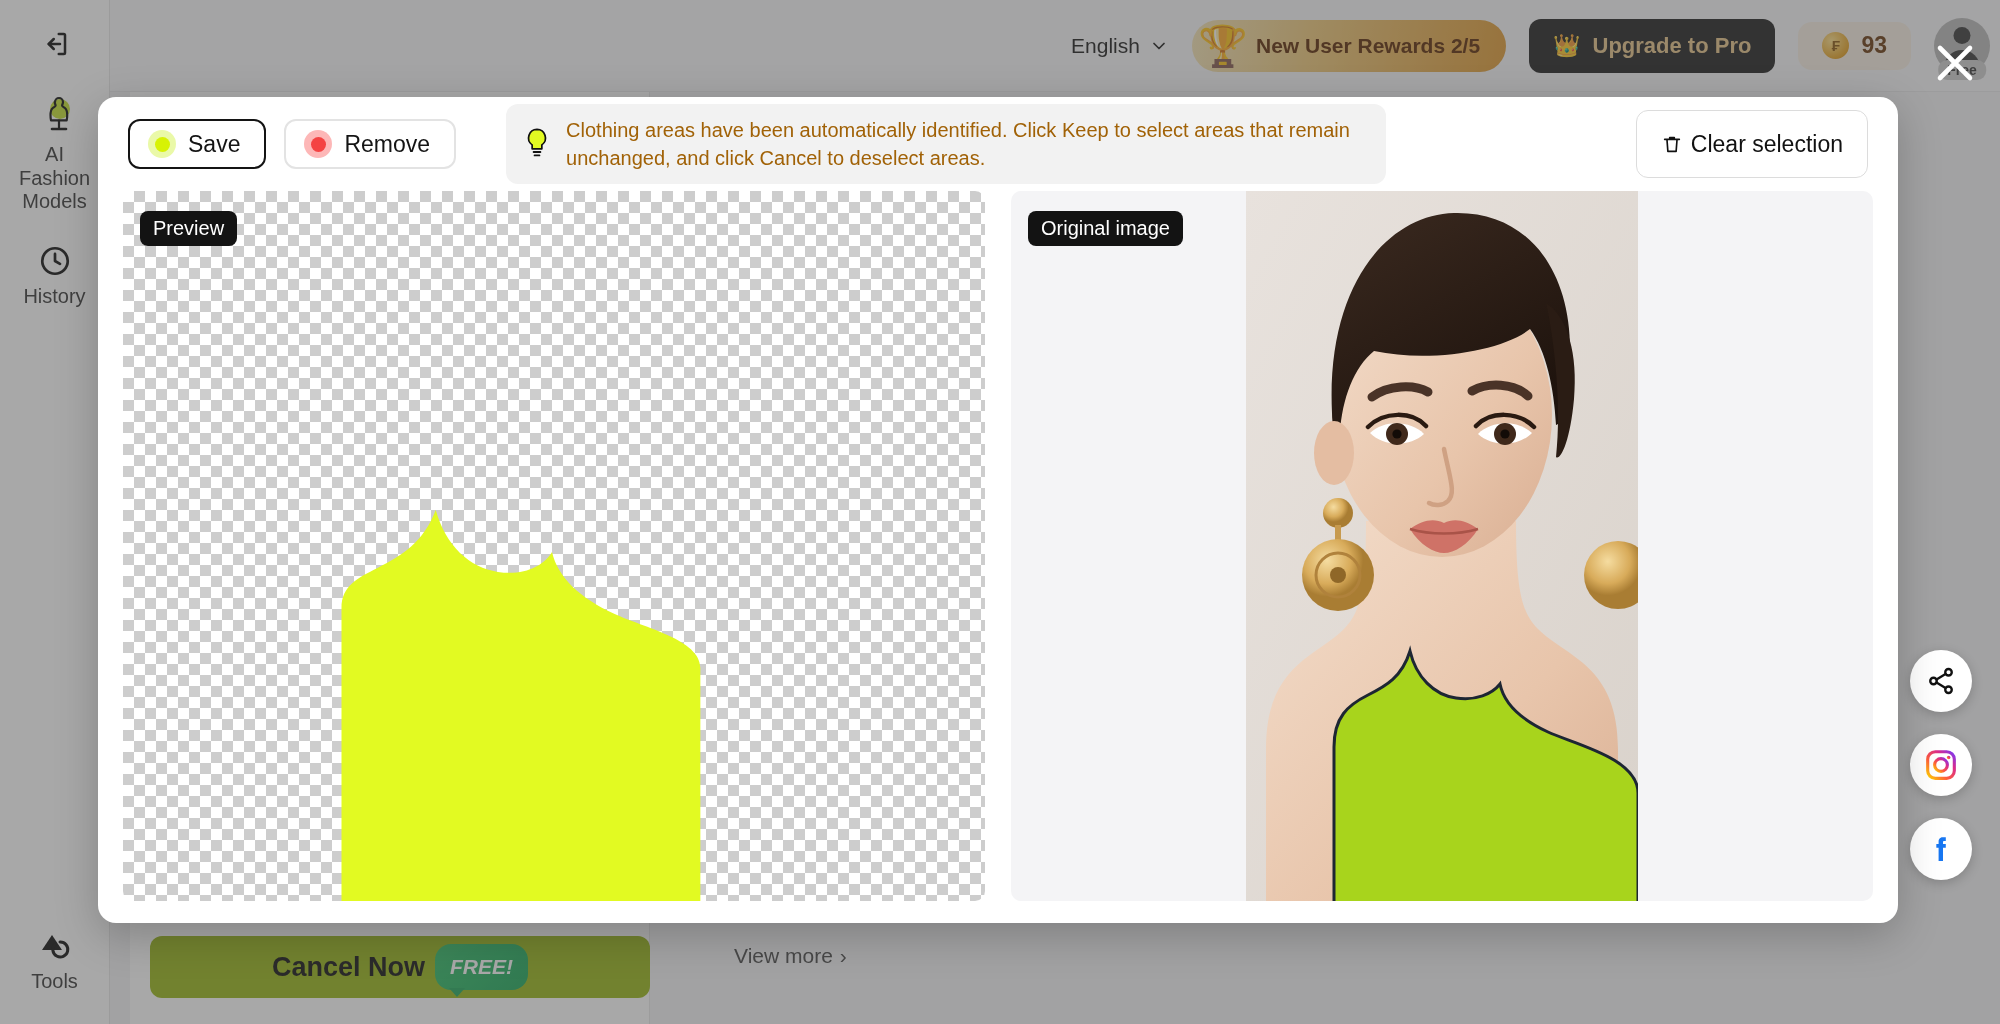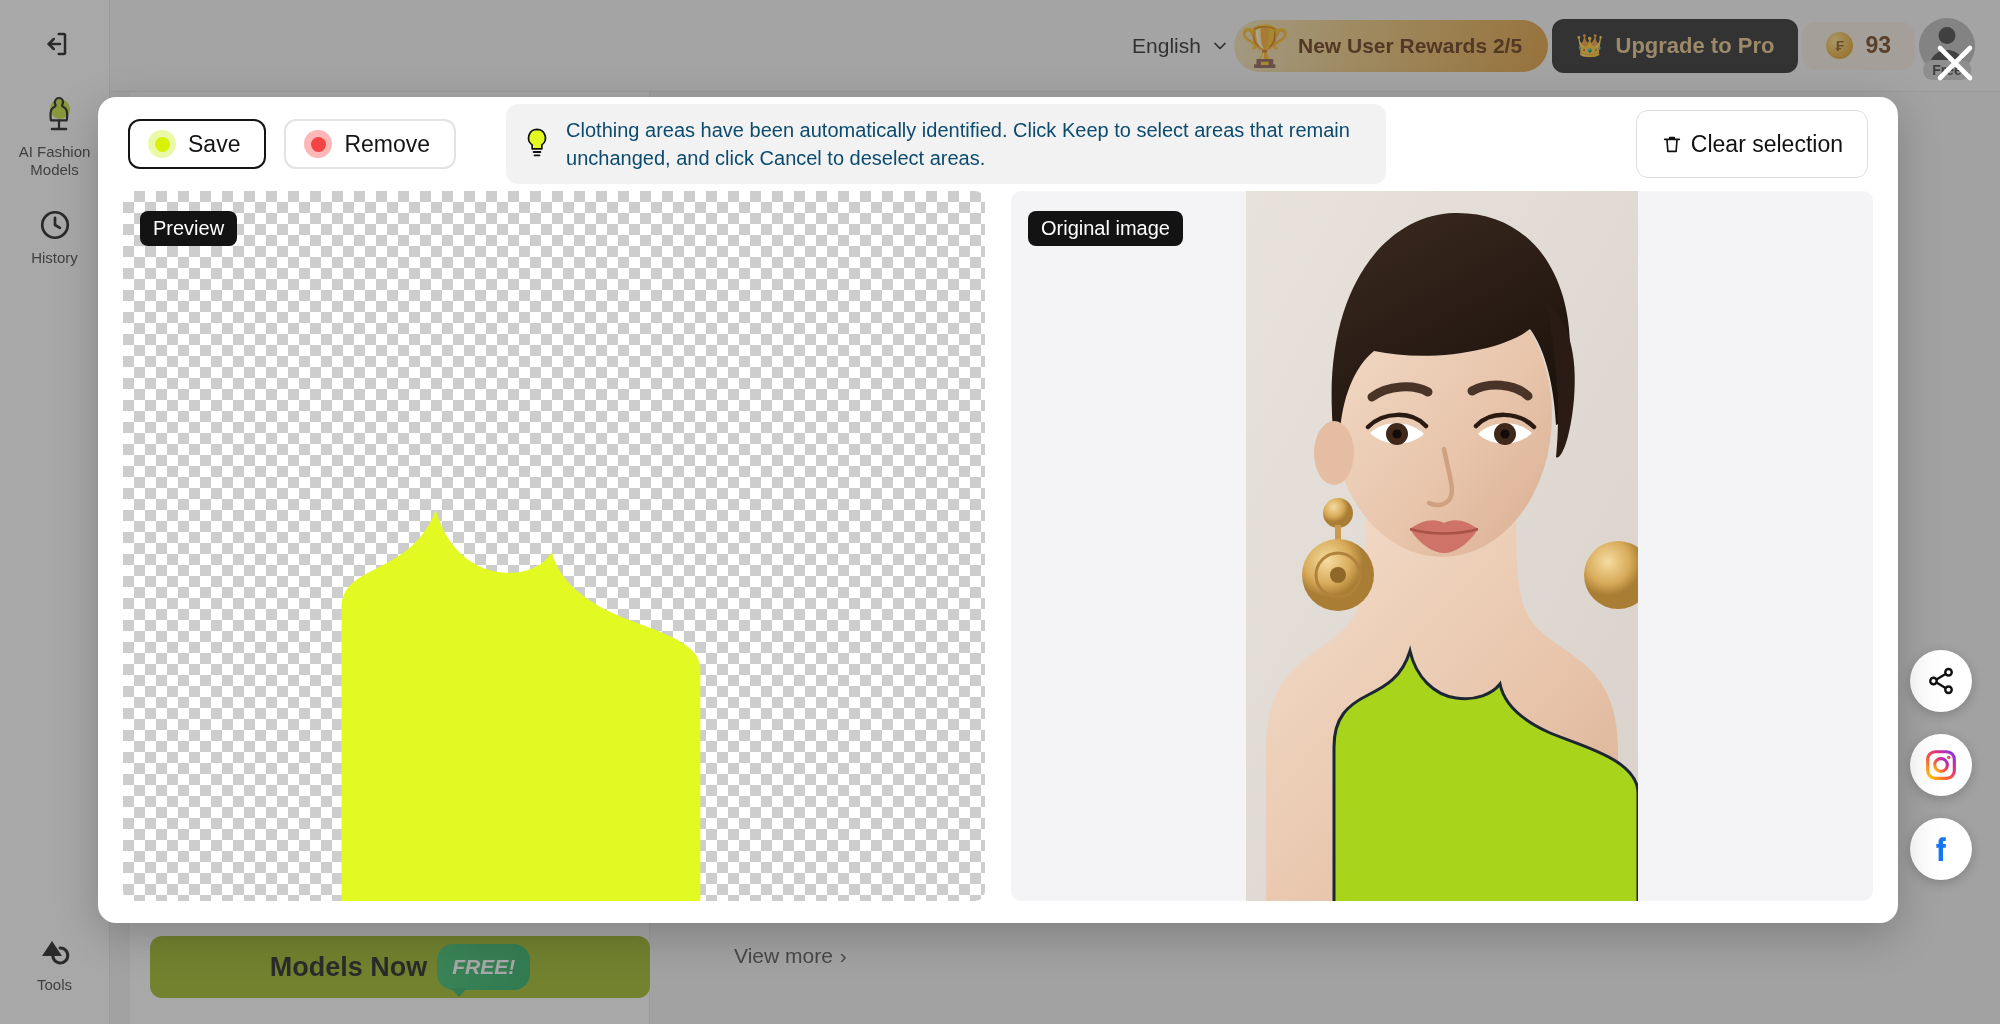--- a/index.html
+++ b/index.html
@@ -34,33 +34,33 @@
     margin-top: 22px; width: 44px; height: 44px;
     display: flex; align-items: center; justify-content: center;
     cursor: pointer;
   }
   .side-item {
     margin-top: 30px; width: 92px;
     display: flex; flex-direction: column; align-items: center;
     gap: 7px; cursor: pointer;
   }
   .side-item .side-label {
-    font-size: 15px; color: #3a3a3a; text-align: center; line-height: 1.18;
+    font-size: 20px; color: #3a3a3a; text-align: center; line-height: 1.18;
     font-weight: 400;
   }
   .side-spacer { flex: 1; }
   .side-item.bottom { margin-bottom: 30px; }
 
   
   #app-header {
     position: absolute; left: 110px; top: 0; right: 0; height: 92px;
     background: #f7f7f9;
     border-bottom: 1px solid #e8e8ea;
     display: flex; align-items: center; justify-content: flex-end;
-    gap: 4px; padding-right: 25px;
+    gap: 23px; padding-right: 10px;
     z-index: 6;
   }
   .lang-select {
     display: flex; align-items: center; gap: 9px;
     font-size: 21px; color: #1e1e1e; cursor: pointer;
   }
   .rewards-pill {
     position: relative;
     display: flex; align-items: center;
     height: 52px; padding: 0 26px 0 64px; border-radius: 26px;
@@ -215,21 +215,21 @@
   .dot-ring.remove { background: #fdb7b7; }
   .dot-ring.remove .core { width: 15px; height: 15px; border-radius: 50%; background: #f44343; }
 
   .hint-box {
     flex: 0 1 auto; margin-left: 32px;
     display: flex; align-items: center; gap: 14px;
     background: #f2f2f2; border-radius: 12px;
     padding: 12px 22px 12px 16px; max-width: 880px;
   }
   .hint-box .hint-text {
-    font-size: 20px; color: #0c4a6e; line-height: 1.42;
+    font-size: 20px; color: #a16207; line-height: 1.42;
   }
   .toolbar-right {
     margin-left: auto; display: flex; align-items: center; gap: 18px;
   }
   .btn-clear {
     display: flex; align-items: center; gap: 8px;
     height: 68px; padding: 0 24px; border-radius: 12px;
     background: #ffffff; border: 1px solid #dcdcdc;
     font-size: 23px; color: #111; cursor: pointer; white-space: nowrap;
   }
@@ -352,21 +352,21 @@
     </div>
   </div>
 
   <div id="bg-content">
     <div class="bg-left-col">
       <div class="bg-thumb-strip">
         <div class="bg-thumb"></div>
         <div class="bg-thumb red"></div>
       </div>
       <div class="create-now-btn">
-        <span class="cn-label">Models Now</span>
+        <span class="cn-label">Cancel Now</span>
         <span class="free-bubble">FREE!</span>
       </div>
     </div>
 
     <div class="bg-right-gallery">
       <div class="gal-row">
         <div class="gal-card selected">
           <div class="shirt"></div>
         </div>
         <div class="gal-card">

